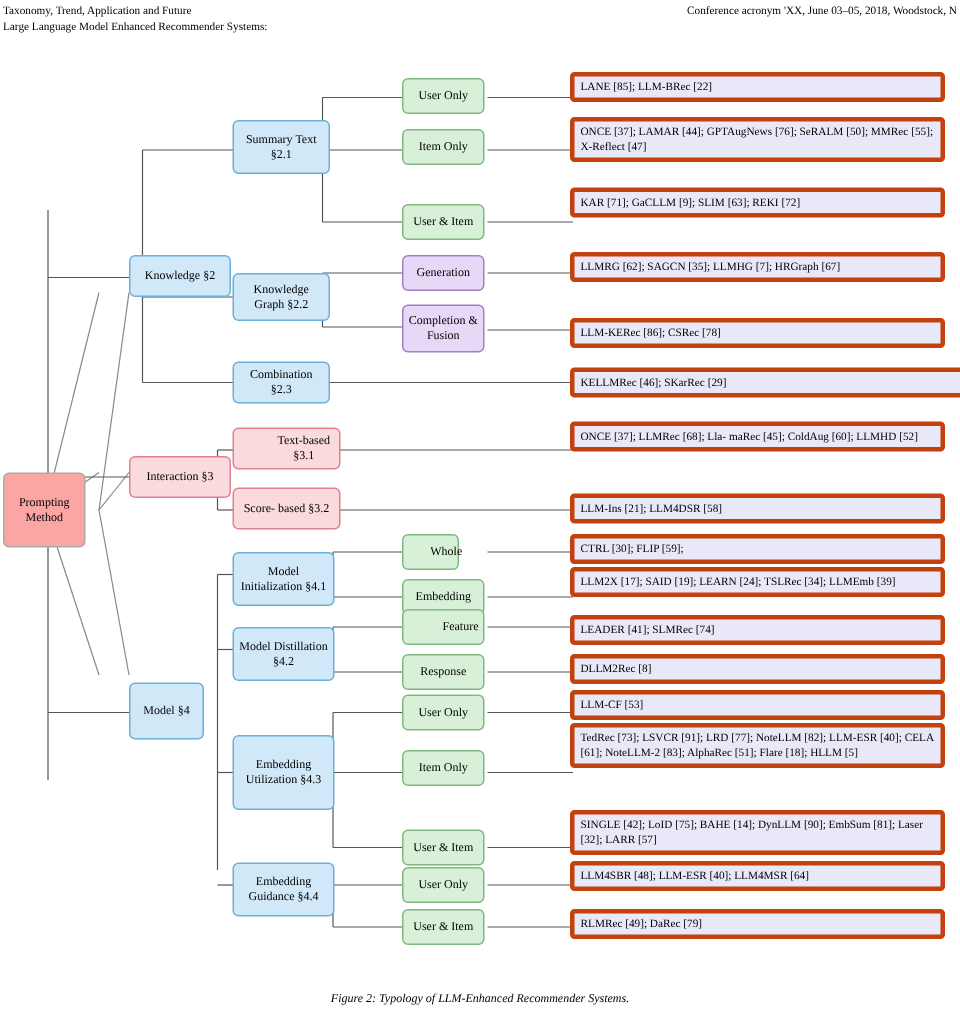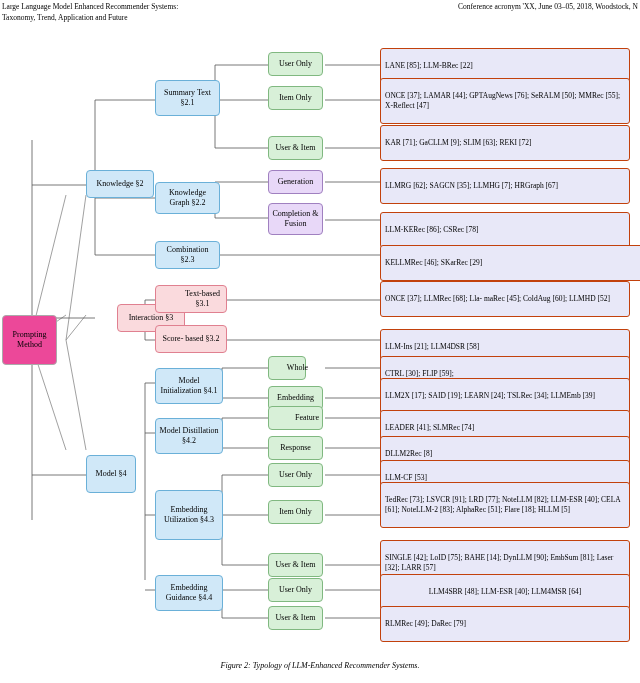--- a/index.html
+++ b/index.html
@@ -74,52 +74,52 @@
       background: #d8f0d8;
       border: 1px solid #80b880;
       color: #000;
     }
     .node-purple {
       background: #e8d8f8;
       border: 1px solid #a080c0;
       color: #000;
     }
     .node-white {
-      background: #ec4899;
+      background: #fca5a5;
       border: 1px solid #aaa;
       color: #000;
     }
     
     .result-box {
       position: absolute;
       background: #e8e8f8;
-      border: 1px solid #c2410c;
+      border: 3px solid #c2410c;
       border-radius: 3px;
       font-size: 7.5px;
       line-height: 1.3;
-      padding: 12px 4px;
+      padding: 2px 4px;
       color: #000;
     }
     .caption {
       position: absolute;
       bottom: 0px;
       left: 0;
       width: 640px;
       text-align: center;
       font-size: 8px;
       color: #000;
     }
   </style>
 </head>
 <body>
 
 <div class="page">
   <div class="header-left">
+    <div>Taxonomy, Trend, Application and Future</div>
     <div>Large Language Model Enhanced Recommender Systems:</div>
-    <div>Taxonomy, Trend, Application and Future</div>
   </div>
   <div class="header-right">Conference acronym 'XX, June 03–05, 2018, Woodstock, N</div>
 
   <div class="figure-area">
 
     <svg class="tree-svg" xmlns="http://www.w3.org/2000/svg">
 
       <line x1="66" y1="320" x2="86" y2="175" stroke="#888" stroke-width="0.8"></line>
       <line x1="66" y1="320" x2="86" y2="295" stroke="#888" stroke-width="0.8"></line>
       <line x1="66" y1="320" x2="86" y2="430" stroke="#888" stroke-width="0.8"></line>
@@ -242,21 +242,21 @@
 
     <div class="node-box node-white" style="left:2px;top:295px;width:55px;height:50px;">
       <span>Prompting
 Method</span>
     </div>
 
     <div class="node-box node-blue" style="left:86px;top:150px;width:68px;height:28px;">
       <span>Knowledge §2</span>
     </div>
 
-    <div class="node-box node-pink" style="left:86px;top:284px;width:68px;height:28px;margin-left:31px;">
+    <div class="node-box node-pink" style="left:86px;top:284px;width:68px;height:28px;">
       <span>Interaction §3</span>
     </div>
 
     <div class="node-box node-blue" style="left:86px;top:435px;width:50px;height:38px;">
       <span>Model
 §4</span>
     </div>
 
     <div class="node-box node-blue" style="left:155px;top:60px;width:65px;height:36px;">
       <span>Summary
@@ -409,21 +409,21 @@
       <span>TedRec [73]; LSVCR [91]; LRD [77];
 NoteLLM [82]; LLM-ESR [40];
 CELA [61]; NoteLLM-2 [83];
 AlphaRec [51]; Flare [18]; HLLM [5]</span>
     </div>
     <div class="result-box" style="left:380px;top:520px;width:250px;">
       <span>SINGLE [42]; LoID [75];
 BAHE [14]; DynLLM [90];
 EmbSum [81]; Laser [32]; LARR [57]</span>
     </div>
-    <div class="result-box" style="left:380px;top:554px;width:250px;text-align:center;">
+    <div class="result-box" style="left:380px;top:554px;width:250px;">
       <span>LLM4SBR [48]; LLM-ESR [40];
 LLM4MSR [64]</span>
     </div>
     <div class="result-box" style="left:380px;top:586px;width:250px;">
       <span>RLMRec [49]; DaRec [79]</span>
     </div>
 
     <div class="caption">
       <em><span>Figure 2: Typology of LLM-Enhanced Recommender Systems.</span></em>
     </div>

